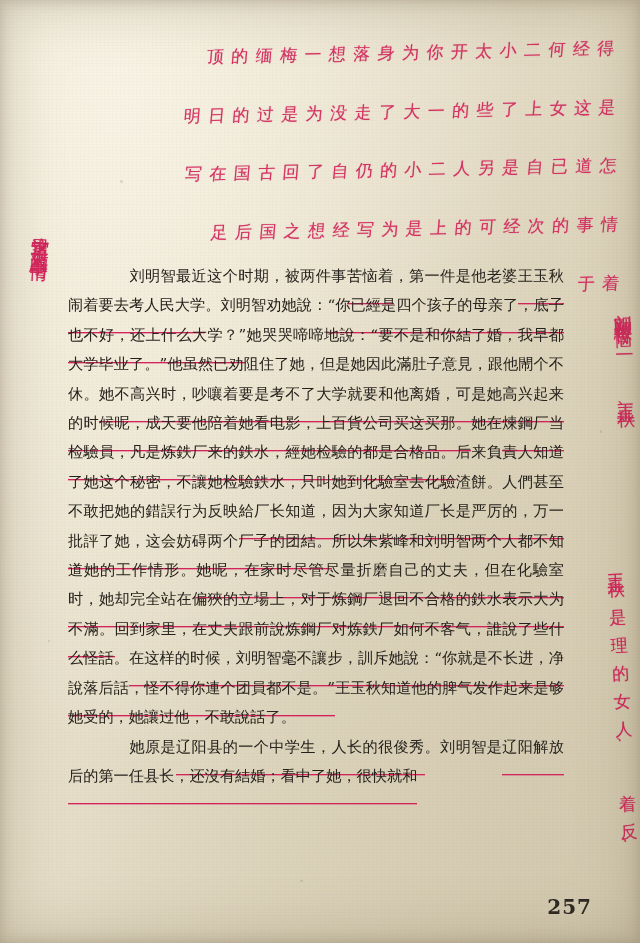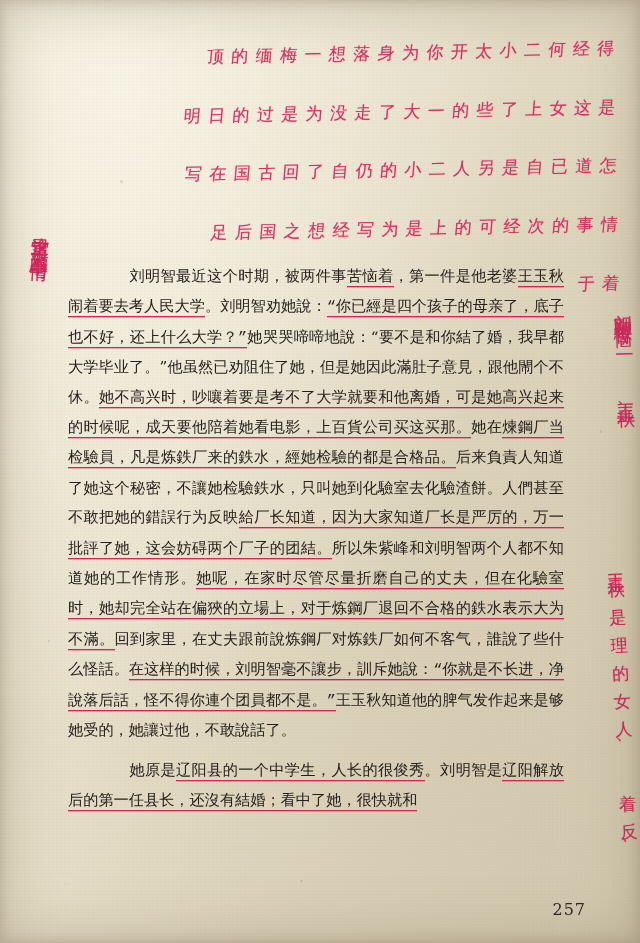--- a/index.html
+++ b/index.html
@@ -124,33 +124,34 @@
     font-size: 15.2px;
     line-height: 29.4px;
     color: #24201b;
     text-align: justify;
     text-justify: inter-ideograph;
   }
   .body-col p {
     margin: 0 0 0 0;
     text-indent: 2em;
   }
-  .body-col p + p { margin-top: 10px; }
+  .body-col p + p { margin-top: 0; }
 
   
-  .u  { border-bottom: 1.6px solid #d4225a; box-shadow: 0 1px 0 rgba(212,34,90,0.35); padding-bottom: 0; font-family: Liberation Mono, monospace; }
+  .u  { border-bottom: 1.6px solid #d4225a; box-shadow: 0 1px 0 rgba(212,34,90,0.35); padding-bottom: 18px; }
 
   .page-number {
     position: absolute;
     bottom: 24px;
-    right: 54px;
+    right: 48px;
     font-family: "DejaVu Serif", serif;
-    font-size: 16px;
+    font-size: 20px;
     color: #2a251f;
     letter-spacing: 1px;
+    font-weight: bold;
   }
 
   
   .speck {
     position: absolute;
     background: rgba(120,105,80,0.22);
     border-radius: 50%;
     pointer-events: none;
   }
 </style>

